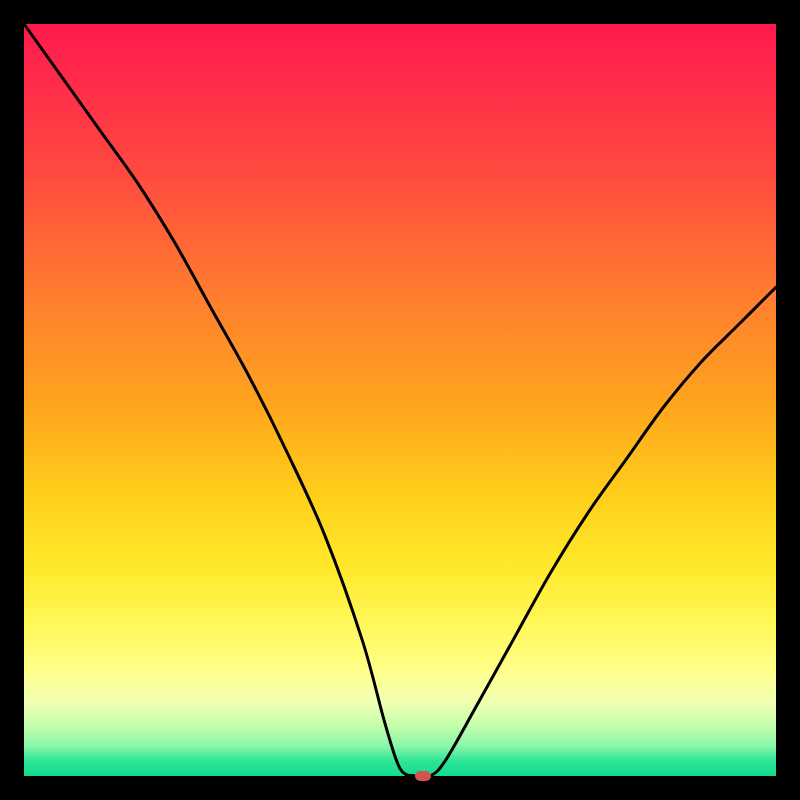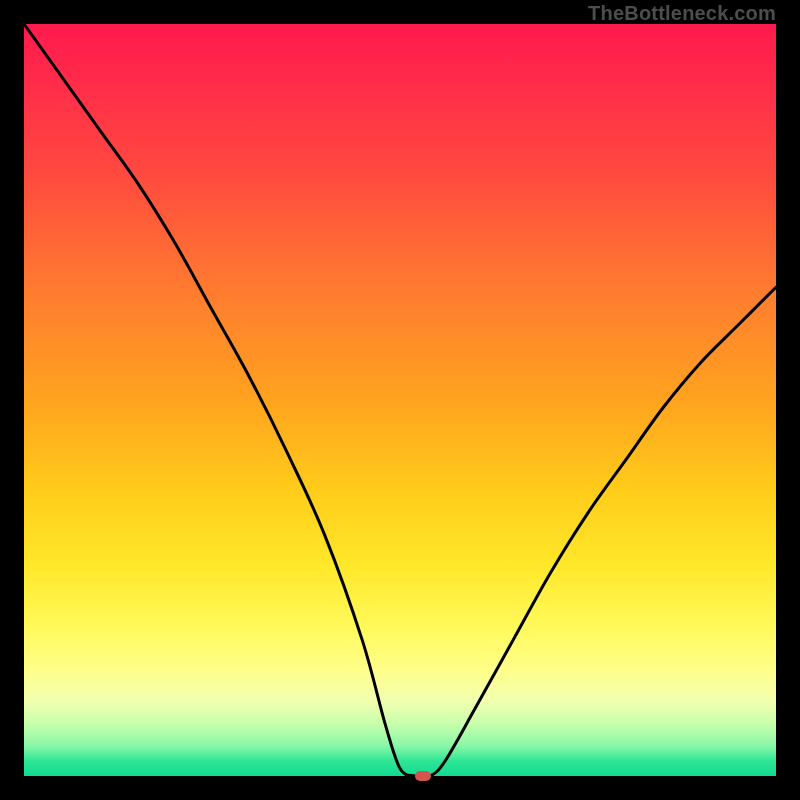--- a/index.html
+++ b/index.html
@@ -64,21 +64,20 @@
     width: 16px;
     height: 10px;
     border-radius: 5px;
     background: #d1544e;
   }
 </style>
 </head>
 <body>
 
 <div class="frame">
-  <div class="watermark">TheBottleneck.com</div>
 
   <div class="plot">
     <svg class="curve" viewBox="0 0 752 752" preserveAspectRatio="none">
       <path fill="none" stroke="#000" stroke-width="3" stroke-linecap="round" stroke-linejoin="round" d="M 0 0 C 6.266666666666667 8.773333333333332, 25.06666666666667 35.09333333333332, 37.6 52.639999999999986 C 50.13333333333333 70.18666666666665, 62.66666666666667 87.7333333333333, 75.2 105.27999999999997 C 87.73333333333333 122.82666666666664, 100.26666666666667 139.11999999999995, 112.8 157.91999999999996 C 125.33333333333333 176.71999999999997, 137.86666666666667 196.77333333333337, 150.4 218.08000000000004 C 162.93333333333334 239.3866666666667, 175.46666666666667 263.2, 188 285.76 C 200.53333333333333 308.32, 213.06666666666666 329.62666666666667, 225.6 353.44 C 238.13333333333333 377.25333333333333, 250.66666666666666 402.32, 263.2 428.64 C 275.73333333333335 454.96, 288.26666666666665 480.0266666666667, 300.8 511.36 C 313.33333333333337 542.6933333333334, 328.3733333333334 585.3066666666666, 338.40000000000003 616.64 C 348.4266666666667 647.9733333333334, 354.6933333333333 678.0533333333333, 360.96 699.36 C 367.22666666666663 720.6666666666667, 370.9866666666667 735.7066666666667, 376 744.48 C 381.0133333333333 753.2533333333333, 386.0266666666667 750.7466666666667, 391.04 752 C 396.05333333333334 753.2533333333333, 401.0666666666667 754.5066666666667, 406.08000000000004 752 C 411.09333333333336 749.4933333333333, 413.6000000000001 748.24, 421.12000000000006 736.96 C 428.64000000000004 725.6800000000001, 439.92 704.3733333333334, 451.2 684.32 C 462.47999999999996 664.2666666666667, 476.26666666666665 639.2, 488.8 616.64 C 501.33333333333337 594.0799999999999, 513.8666666666667 570.2666666666667, 526.4 548.96 C 538.9333333333333 527.6533333333334, 551.4666666666667 507.6, 564 488.8 C 576.5333333333333 470, 589.0666666666667 453.7066666666667, 601.6 436.16 C 614.1333333333333 418.61333333333334, 626.6666666666666 399.81333333333333, 639.1999999999999 383.52 C 651.7333333333332 367.22666666666663, 664.2666666666668 352.1866666666666, 676.8000000000001 338.4 C 689.3333333333334 324.61333333333334, 701.8666666666667 313.33333333333337, 714.4 300.8 C 726.9333333333333 288.26666666666665, 745.7333333333333 269.46666666666664, 752 263.2"></path>
     </svg>
     <div class="marker" style="left: 390.56px; top: 747px; background: rgb(209, 84, 78);"></div>
   </div>
 </div>
 
 </body></html>

